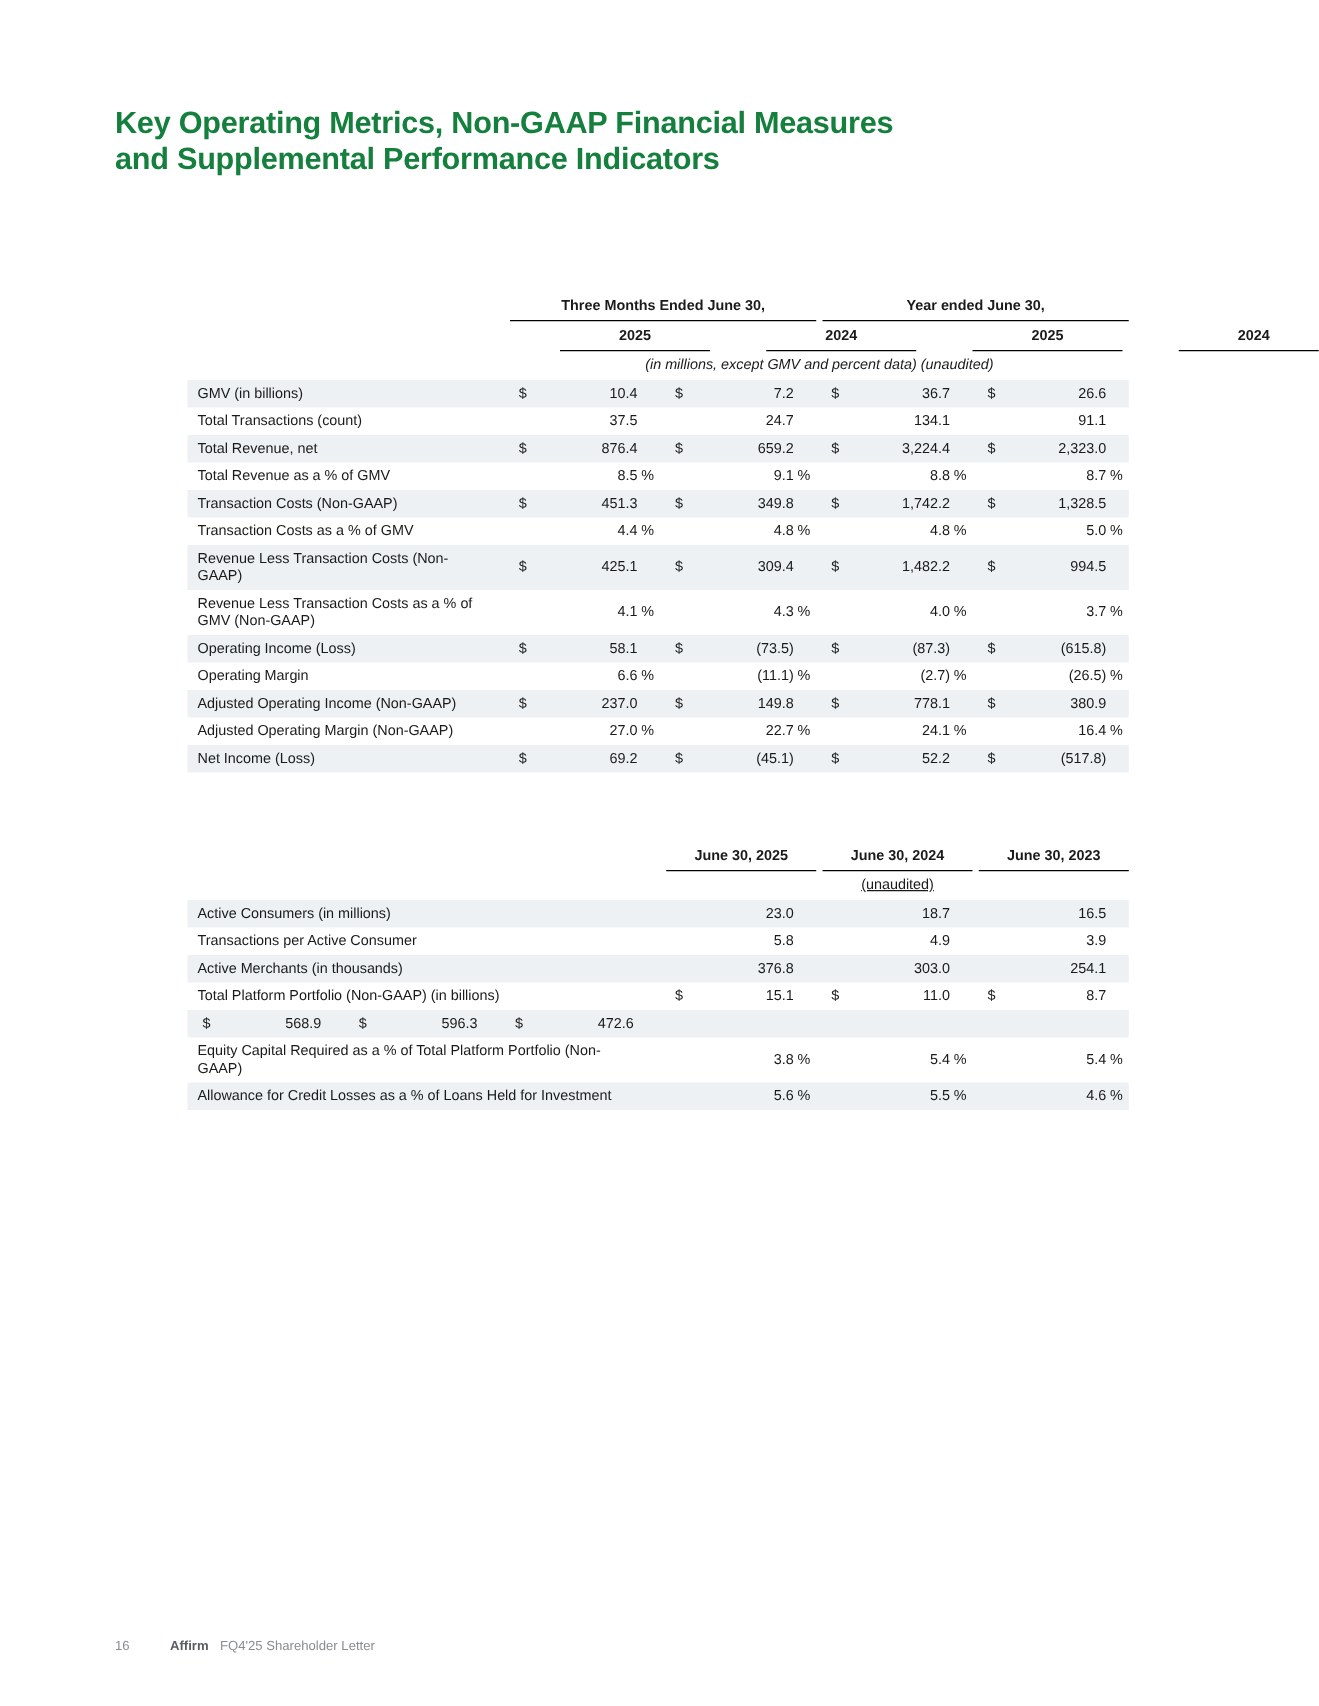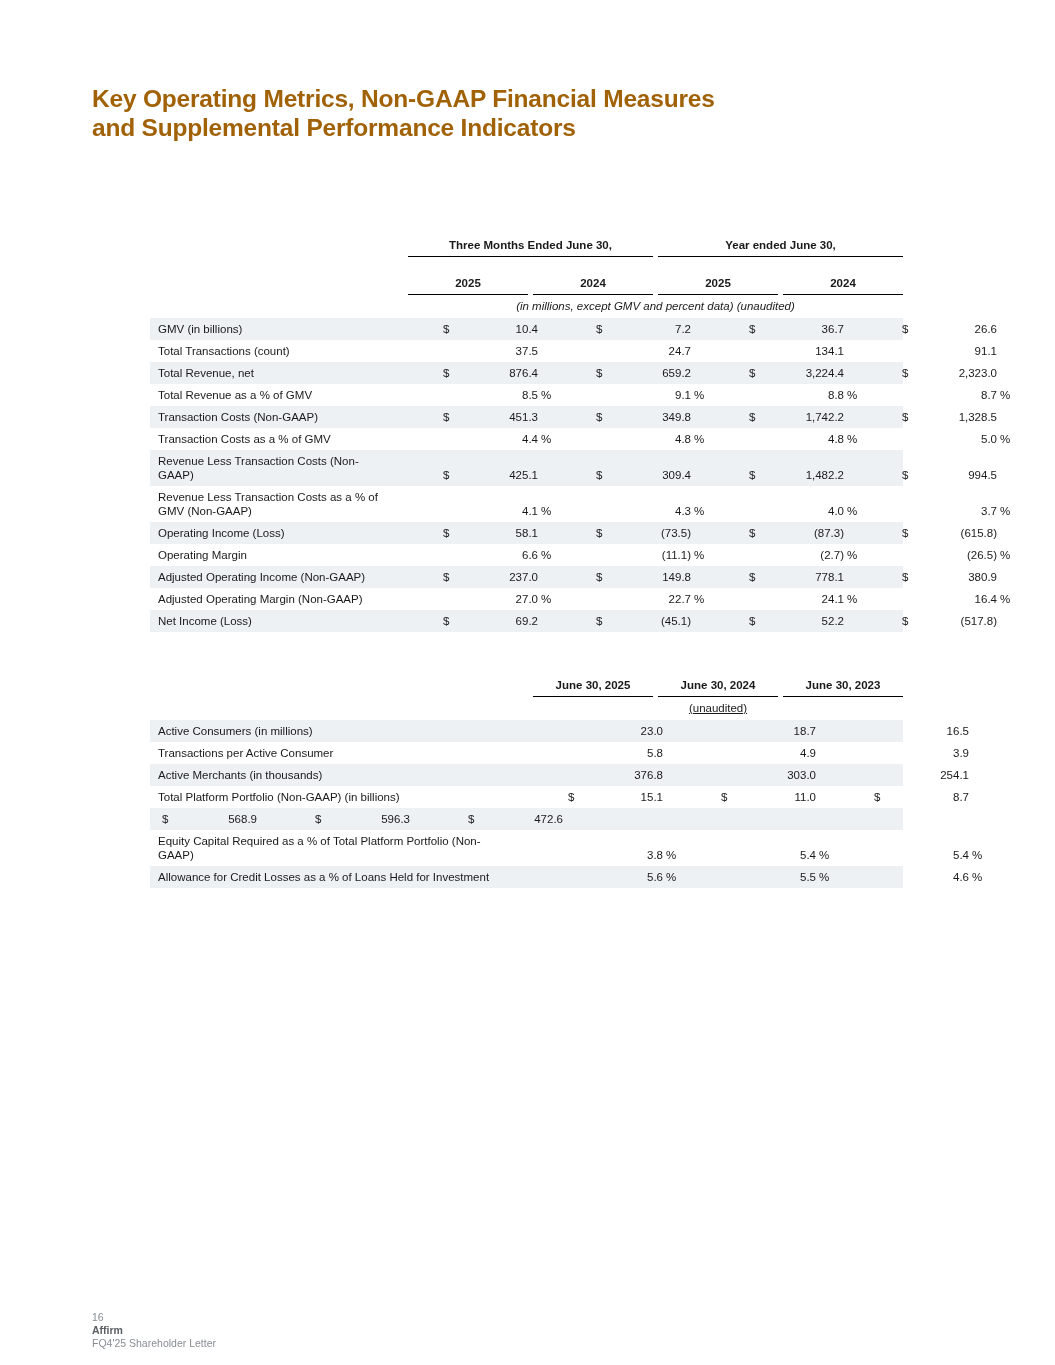--- a/index.html
+++ b/index.html
@@ -7,58 +7,58 @@
   body {
     position:relative;
     width:1055px; height:1365px;
     font-family:"Liberation Sans", sans-serif;
     color:#1a1a1a;
     overflow:hidden;
   }
   .title {
     position:absolute; left:92px; top:84px;
     font-size:24.5px; font-weight:bold; line-height:29px;
-    letter-spacing:-0.2px; color:#a16207;
+    letter-spacing:-0.2px; color:#15803d;
   }
   .title span { display:block; }
 
   .tbl { position:absolute; left:150px; width:753px; font-size:11.5px; line-height:14px; }
   #table1 { top:238px; }
   #table2 { top:678px; }
 
   .hdr-row { display:flex; }
   .spacer1 { width:253px; flex:none; }
   .spacer2 { width:378px; flex:none; }
   .grp {
     width:245px; margin-left:5px; flex:none;
     text-align:center; font-weight:bold;
     border-bottom:1.5px solid #000; padding-bottom:4px;
   }
-  .yr-row { margin-top:19px; }
+  .yr-row { margin-top:5px;gap:40px; }
   .yr, .colhdr {
     width:120px; margin-left:5px; flex:none;
     text-align:center; font-weight:bold;
     border-bottom:1.5px solid #000; padding-bottom:4px;
   }
   .note1 { width:495px; margin-left:258px; text-align:center; padding:4px 0 5px 0;font-style:italic; }
   .note2 { width:370px; margin-left:383px; text-align:center; padding:4px 0 5px 0;text-decoration:underline; }
 
-  .t-row { display:flex; align-items:flex-end;gap:28px; }
+  .t-row { display:flex; align-items:center; }
   .t-row.shade { background:var(--shade, #edf1f4); }
   .lbl  { width:253px; flex:none; padding:4px 22px 4px 8px; }
   .lbl2 { width:378px; flex:none; padding:4px 20px 4px 8px; }
   .cell { width:120px; margin-left:5px; flex:none; display:flex; padding:4px 0; }
   .cell .d { padding-left:7px; }
   .cell .v { margin-left:auto; white-space:nowrap; }
   .cell .s { width:18px; flex:none; padding-left:3px; }
 
   .footer {
     position:absolute; left:92px; top:1311px;
     font-size:10.5px; line-height:13px; color:#898d92;
-    display:flex; align-items:baseline;flex-direction:column;
+    display:flex; align-items:baseline;
   }
   .footer .num { width:44px; flex:none; }
   .footer .brand { font-weight:bold; color:#595d62; margin-right:9px; }
 </style>
 </head>
 <body style="--shade: #edf1f4; color: rgb(26, 26, 26);">
 
 <h1 class="title">
   <span>Key Operating Metrics, Non-GAAP Financial Measures</span>
   <span>and Supplemental Performance Indicators</span>

